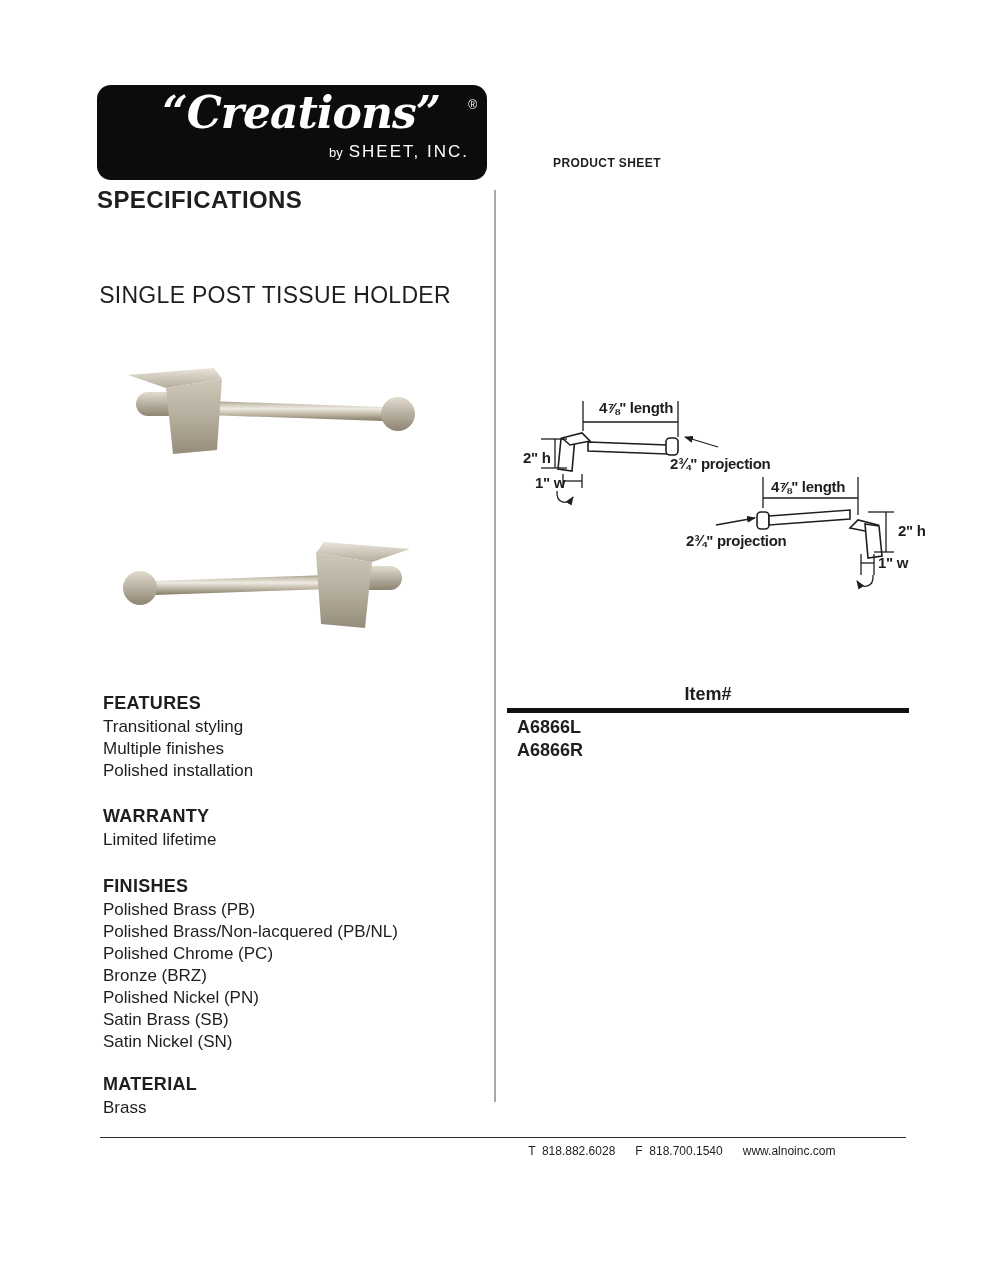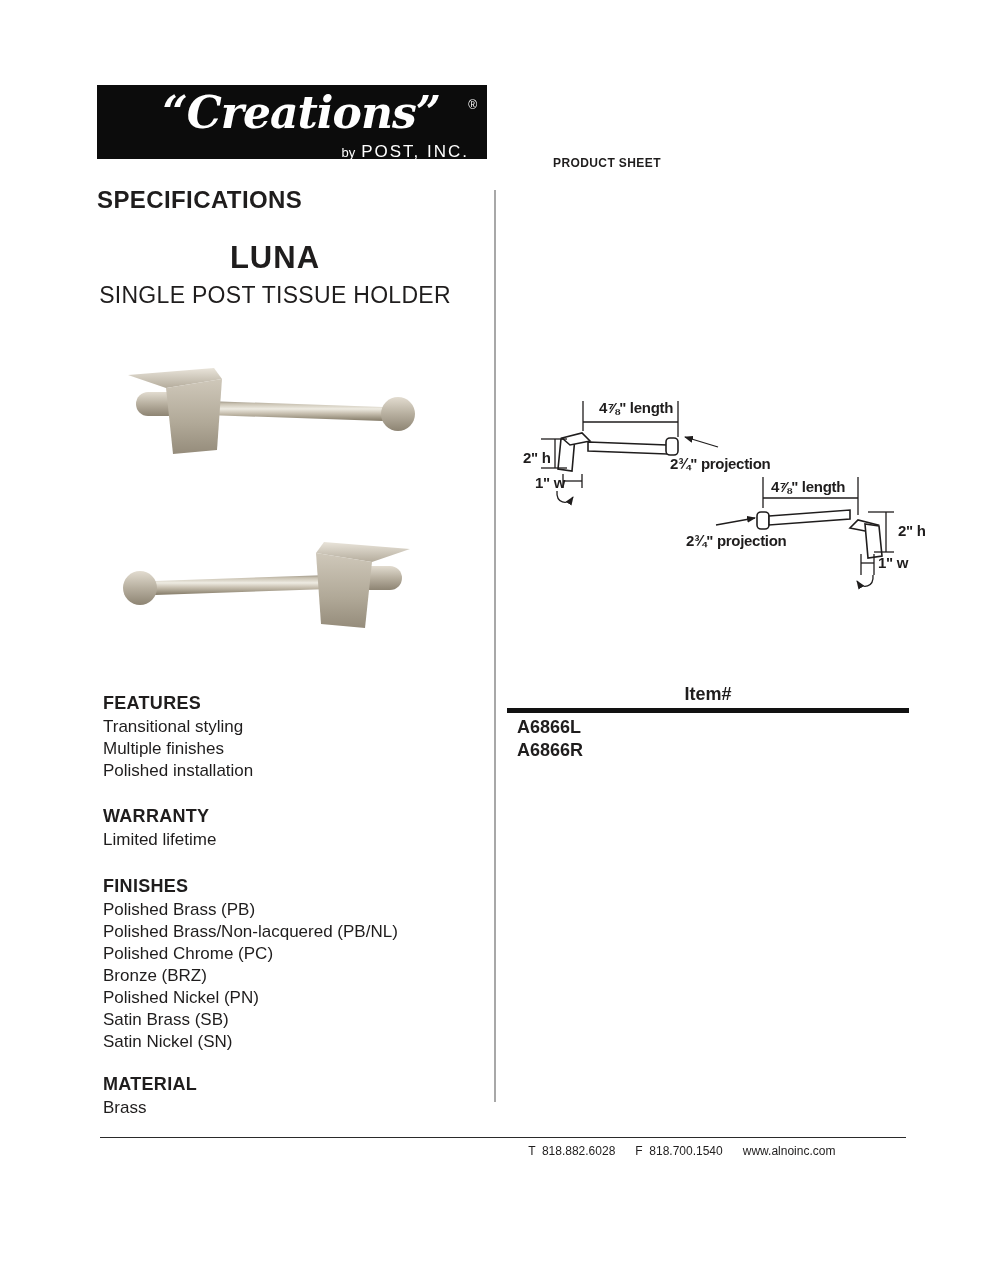--- a/index.html
+++ b/index.html
@@ -4,21 +4,21 @@
 <style>
   * { margin:0; padding:0; box-sizing:border-box; }
   html,body { background:#ffffff; }
   .page {
     position:relative; width:991px; height:1280px; background:#ffffff;
     font-family:"Liberation Sans", sans-serif; color:#1f1d1d; overflow:hidden;
   }
   .abs { position:absolute; }
 
   
-  .logo-box { left:97px; top:85px; width:390px; height:74px; background:#0c0c0c; }
+  .logo-box { left:97px; top:85px; width:390px; height:95px; background:#0c0c0c;border-radius:14px; }
   .logo-script {
     position:absolute; right:47px; top:2px; color:#fff;
     font-family:"DejaVu Serif", serif; font-style:italic; font-weight:bold;
     font-size:44px; letter-spacing:-1px; white-space:nowrap;
   }
   .logo-reg { position:absolute; right:10px; top:13px; color:#fff; font-size:12px; }
   .logo-byline { position:absolute; right:18px; top:57px; color:#fff; white-space:nowrap; }
   .logo-by { font-size:13px; margin-right:6px; }
   .logo-company { font-size:17px; letter-spacing:2px; }
 
@@ -52,29 +52,28 @@
 </style>
 </head>
 <body>
 
 <div class="page">
 
   <div class="abs logo-box">
     <div class="logo-script">“Creations”</div>
     <div class="logo-reg">®</div>
     <div class="logo-byline">
-      <span class="logo-by">by</span><span class="logo-company">POST, INC.</span>
+      <span class="logo-by">by</span><span class="logo-company">SHEET, INC.</span>
     </div>
   </div>
 
   <div class="abs spec-heading">SPECIFICATIONS</div>
   <div class="abs ps-heading">PRODUCT SHEET</div>
   <div class="abs vdivider"></div>
 
-  <div class="abs luna">LUNA</div>
   <div class="abs subtitle">SINGLE POST TISSUE HOLDER</div>
 
   <svg class="abs" style="left:118px; top:362px;" width="300" height="112" viewBox="0 0 300 112">
     <defs>
       <linearGradient id="p1plate" x1="0" y1="0" x2="0" y2="1">
         <stop offset="0" stop-color="#e9e4da"></stop>
           <stop offset="1" stop-color="#b4ac9c"></stop>
       </linearGradient>
       <linearGradient id="p1face" x1="0" y1="0" x2="0" y2="1">
         <stop offset="0" stop-color="#cfc8ba"></stop>

